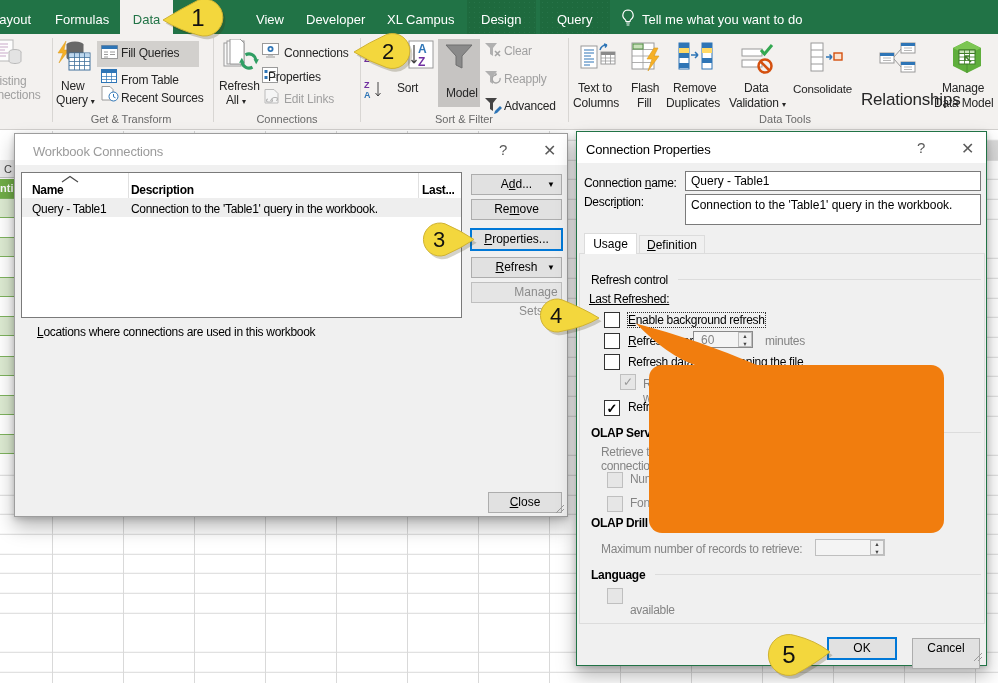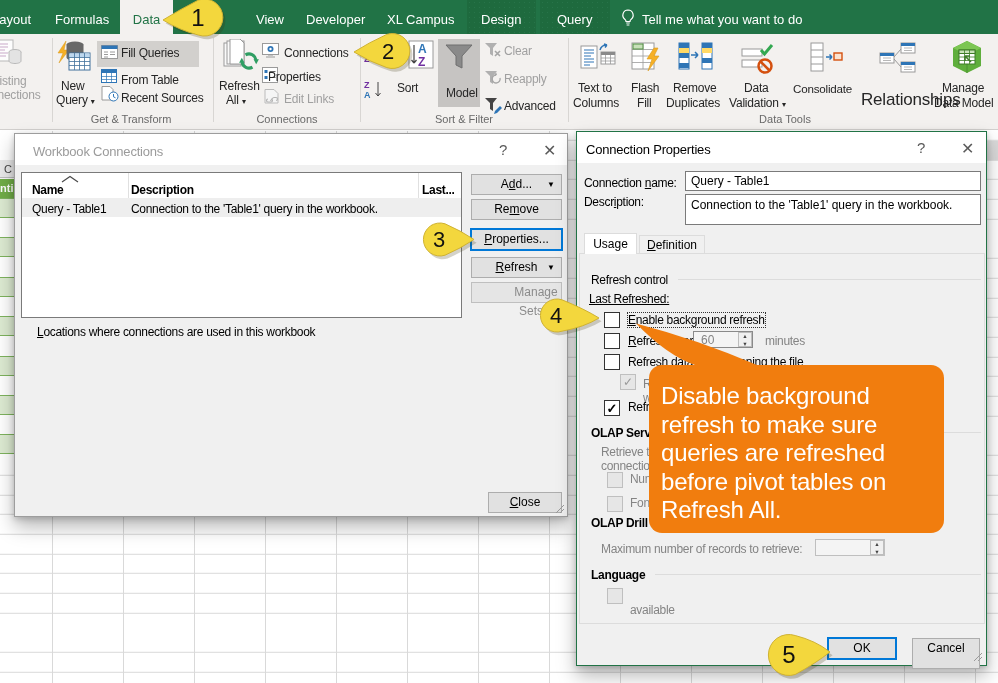--- a/index.html
+++ b/index.html
@@ -379,13 +379,12 @@
       <path d="M474 239.5 Q460.4 230.4 445 223.8 A16.5 16.5 0 1 0 445 255.2 Q460.4 248.6 474 239.5 Z" fill="#f3d73d" stroke="#cfb232" stroke-width="1"></path>
       <path d="M599 318 Q584.3 308.9 562 299.8 A16.5 16.5 0 1 0 562 331.2 Q584.3 327.1 599 318 Z" fill="#f3d73d" stroke="#cfb232" stroke-width="1"></path>
       <path d="M830 652 Q815.7 640.7 795.2 635.5 A20.5 20.5 0 1 0 795.2 674.5 Q815.7 663.3 830 652 Z" fill="#f3d73d" stroke="#cfb232" stroke-width="1"></path>
       <text x="198" y="26" font-size="24" fill="#111" text-anchor="middle">1</text>
       <text x="388" y="59" font-size="22" fill="#111" text-anchor="middle">2</text>
       <text x="439" y="247" font-size="22" fill="#111" text-anchor="middle">3</text>
       <text x="556" y="323" font-size="22" fill="#111" text-anchor="middle">4</text>
       <text x="789" y="663" font-size="24" fill="#111" text-anchor="middle">5</text>
     </g>
   </svg>
-  <div class="abs" style="left:661px;top:382px;width:286px;color:#fff;font-size:24px;line-height:28.6px;letter-spacing:-0.2px;">Disable background refresh to make sure queries are refreshed before pivot tables on Refresh All.</div>
 </div>
 </body></html>

